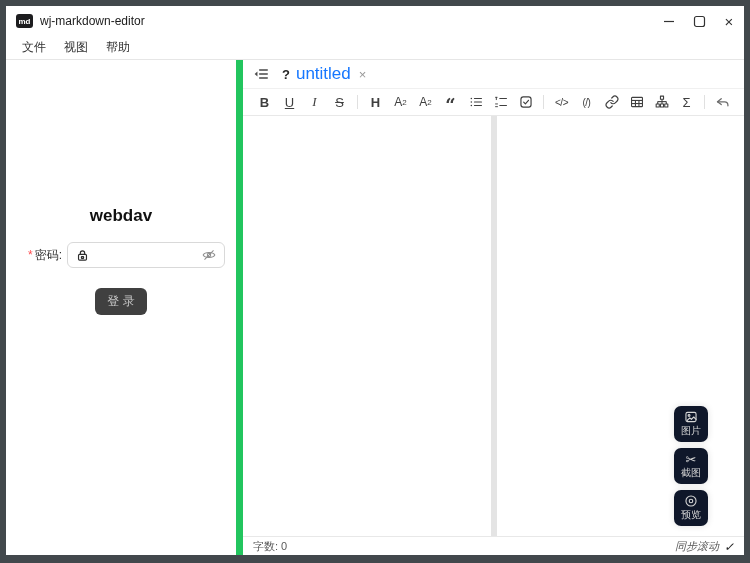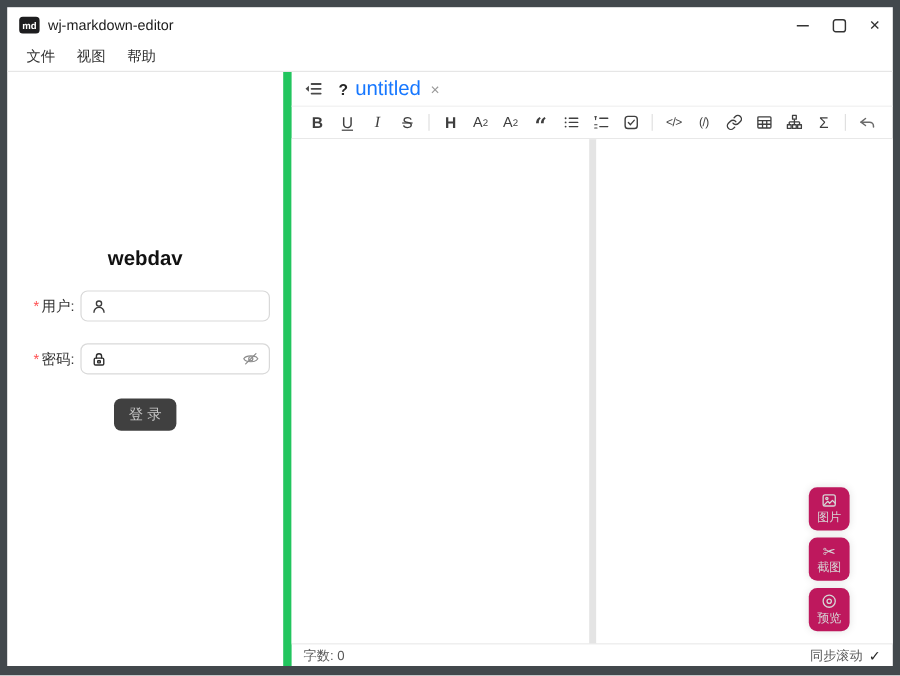--- a/index.html
+++ b/index.html
@@ -51,25 +51,25 @@
   .tb-script small { font-size:8px; }
   .tb-quote { font-family:"DejaVu Serif", serif; font-size:18px; font-weight:bold; line-height:10px; padding-top:8px; }
   .tb-code { font-size:10px; letter-spacing:-0.5px; }
   .tb-sep { width:1px; height:14px; background:#e0e0e0; margin:0 5px; }
 
   .split { flex:1; display:flex; position:relative; min-height:0; }
   .pane { flex:1; background:#fff; }
   .divider { width:6px; background:#e4e4e4; cursor:col-resize; }
 
   .floating { position:absolute; right:36px; bottom:10px; display:flex; flex-direction:column; gap:6px; }
-  .float-btn { width:34px; height:36px; background:#be185d; border-radius:7px; box-shadow:0 0 7px rgba(0,0,0,0.12); display:flex; flex-direction:column; align-items:center; justify-content:center; color:#d6d6d6; font-size:10px; cursor:pointer; }
+  .float-btn { width:34px; height:36px; background:#0f172a; border-radius:7px; box-shadow:0 0 7px rgba(0,0,0,0.12); display:flex; flex-direction:column; align-items:center; justify-content:center; color:#d6d6d6; font-size:10px; cursor:pointer; }
   .float-btn .glyph { font-size:13px; line-height:13px; color:#d6d6d6; }
 
   .statusbar { height:19px; border-top:1px solid #e8e8e8; display:flex; align-items:center; justify-content:space-between; padding:0 10px; font-size:11px; color:#595959; flex:0 0 auto;gap:30px; }
-  .sync { display:flex; align-items:flex-end; cursor:pointer; }
+  .sync { display:flex; align-items:flex-end; cursor:pointer;font-style:italic; }
   .sync-check { color:#262626; margin-left:5px; font-size:12px; }
 </style>
 </head>
 <body>
 
 <div class="frame">
   <div class="window">
 
     <div class="titlebar">
       <div class="logo">md</div>
@@ -94,30 +94,20 @@
       <div class="menu-item">视图</div>
       <div class="menu-item">帮助</div>
     </div>
 
     <div class="content">
 
       <div class="sidebar">
         <div class="form-title">webdav</div>
 
 
-        <div class="form-row">
-          <div class="form-label"><span class="req">*</span><span>用户:</span></div>
-          <div class="input-wrap">
-            <svg width="13" height="13" viewBox="0 0 18 18" fill="none" stroke="#3c3c3c" stroke-width="1.6" stroke-linecap="round" stroke-linejoin="round">
-                <circle cx="9" cy="5.5" r="3"></circle>
-                <path d="M3.2 15.5a5.8 5.8 0 0 1 11.6 0"></path>
-              </svg>
-            <input type="text" value="" style="">
-          </div>
-        </div>
 
         <div class="form-row">
           <div class="form-label"><span class="req">*</span><span>密码:</span></div>
           <div class="input-wrap">
             <svg width="13" height="13" viewBox="0 0 18 18" fill="none" stroke="#2c2c2c" stroke-width="1.6" stroke-linecap="round" stroke-linejoin="round">
                 <rect x="3.5" y="7.5" width="11" height="8" rx="1.5"></rect>
                 <path d="M6 7.5V5.5a3 3 0 0 1 6 0v2"></path>
                 <rect x="7.5" y="10.5" width="3" height="2.5" rx="0.5"></rect>
               </svg>
             <input type="password" value="" style="">

